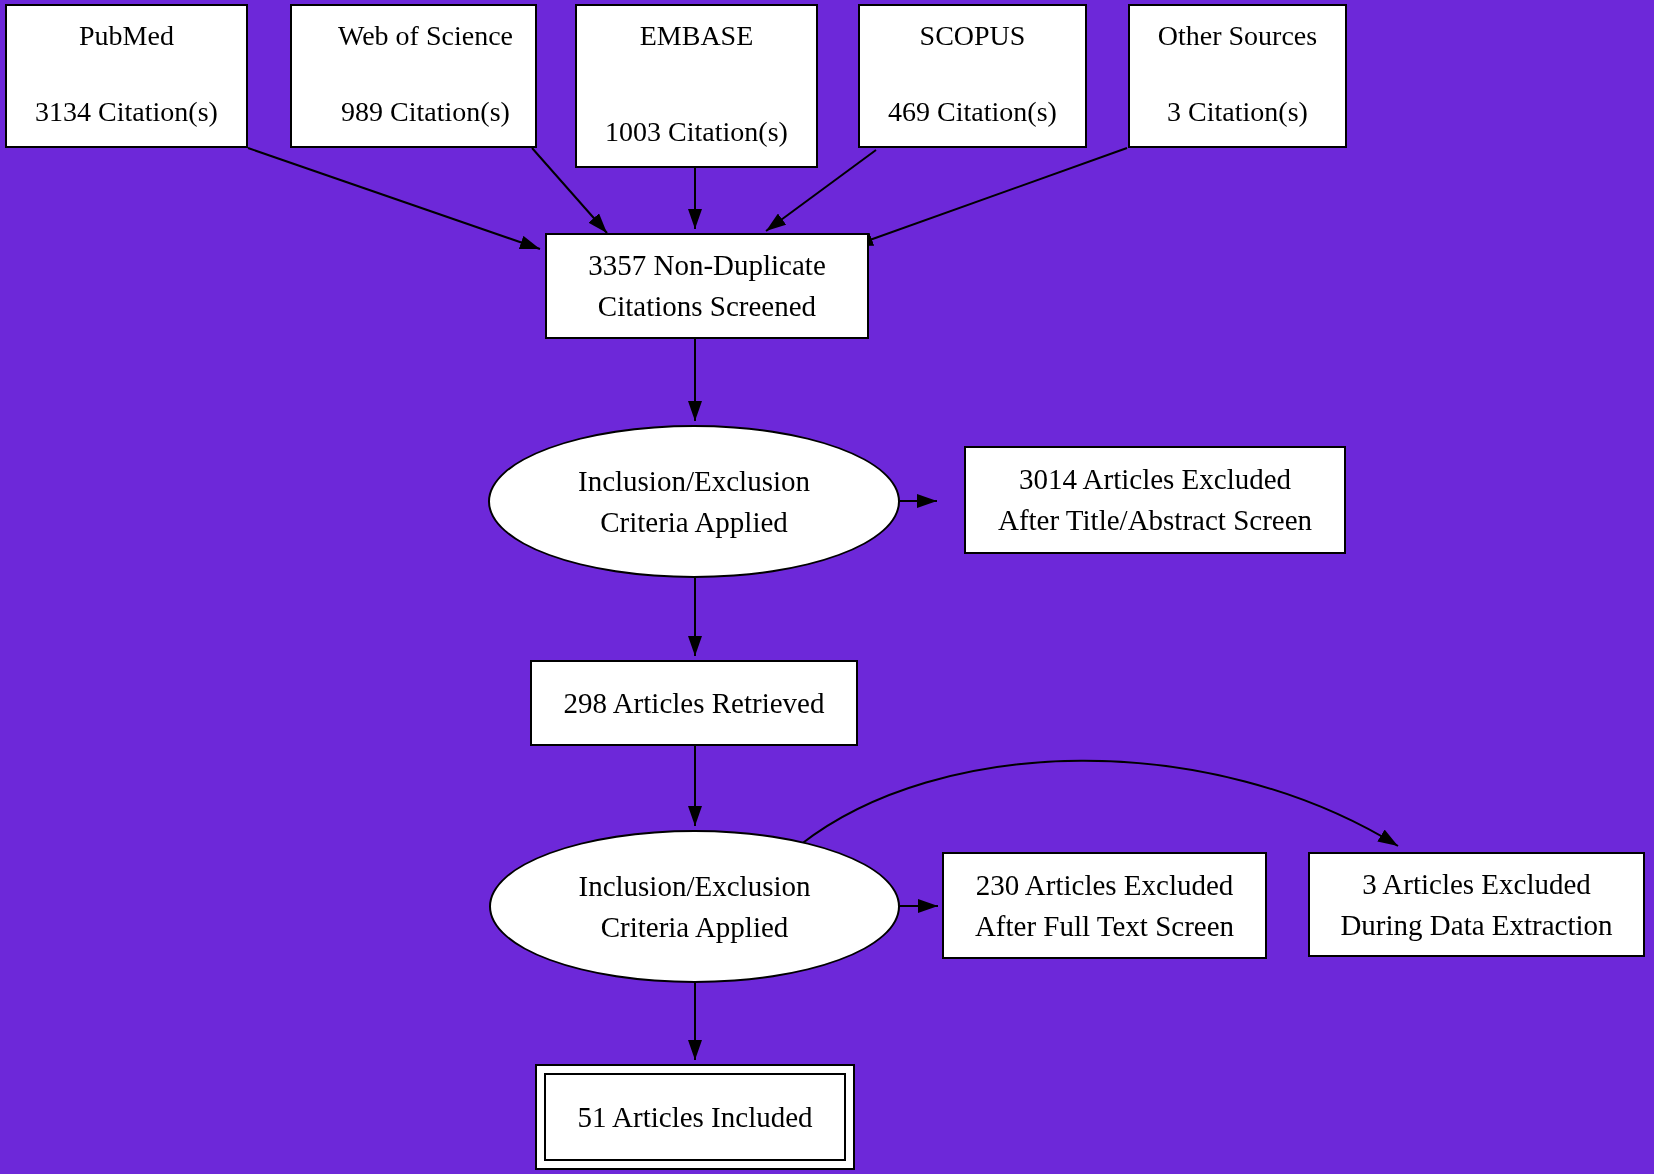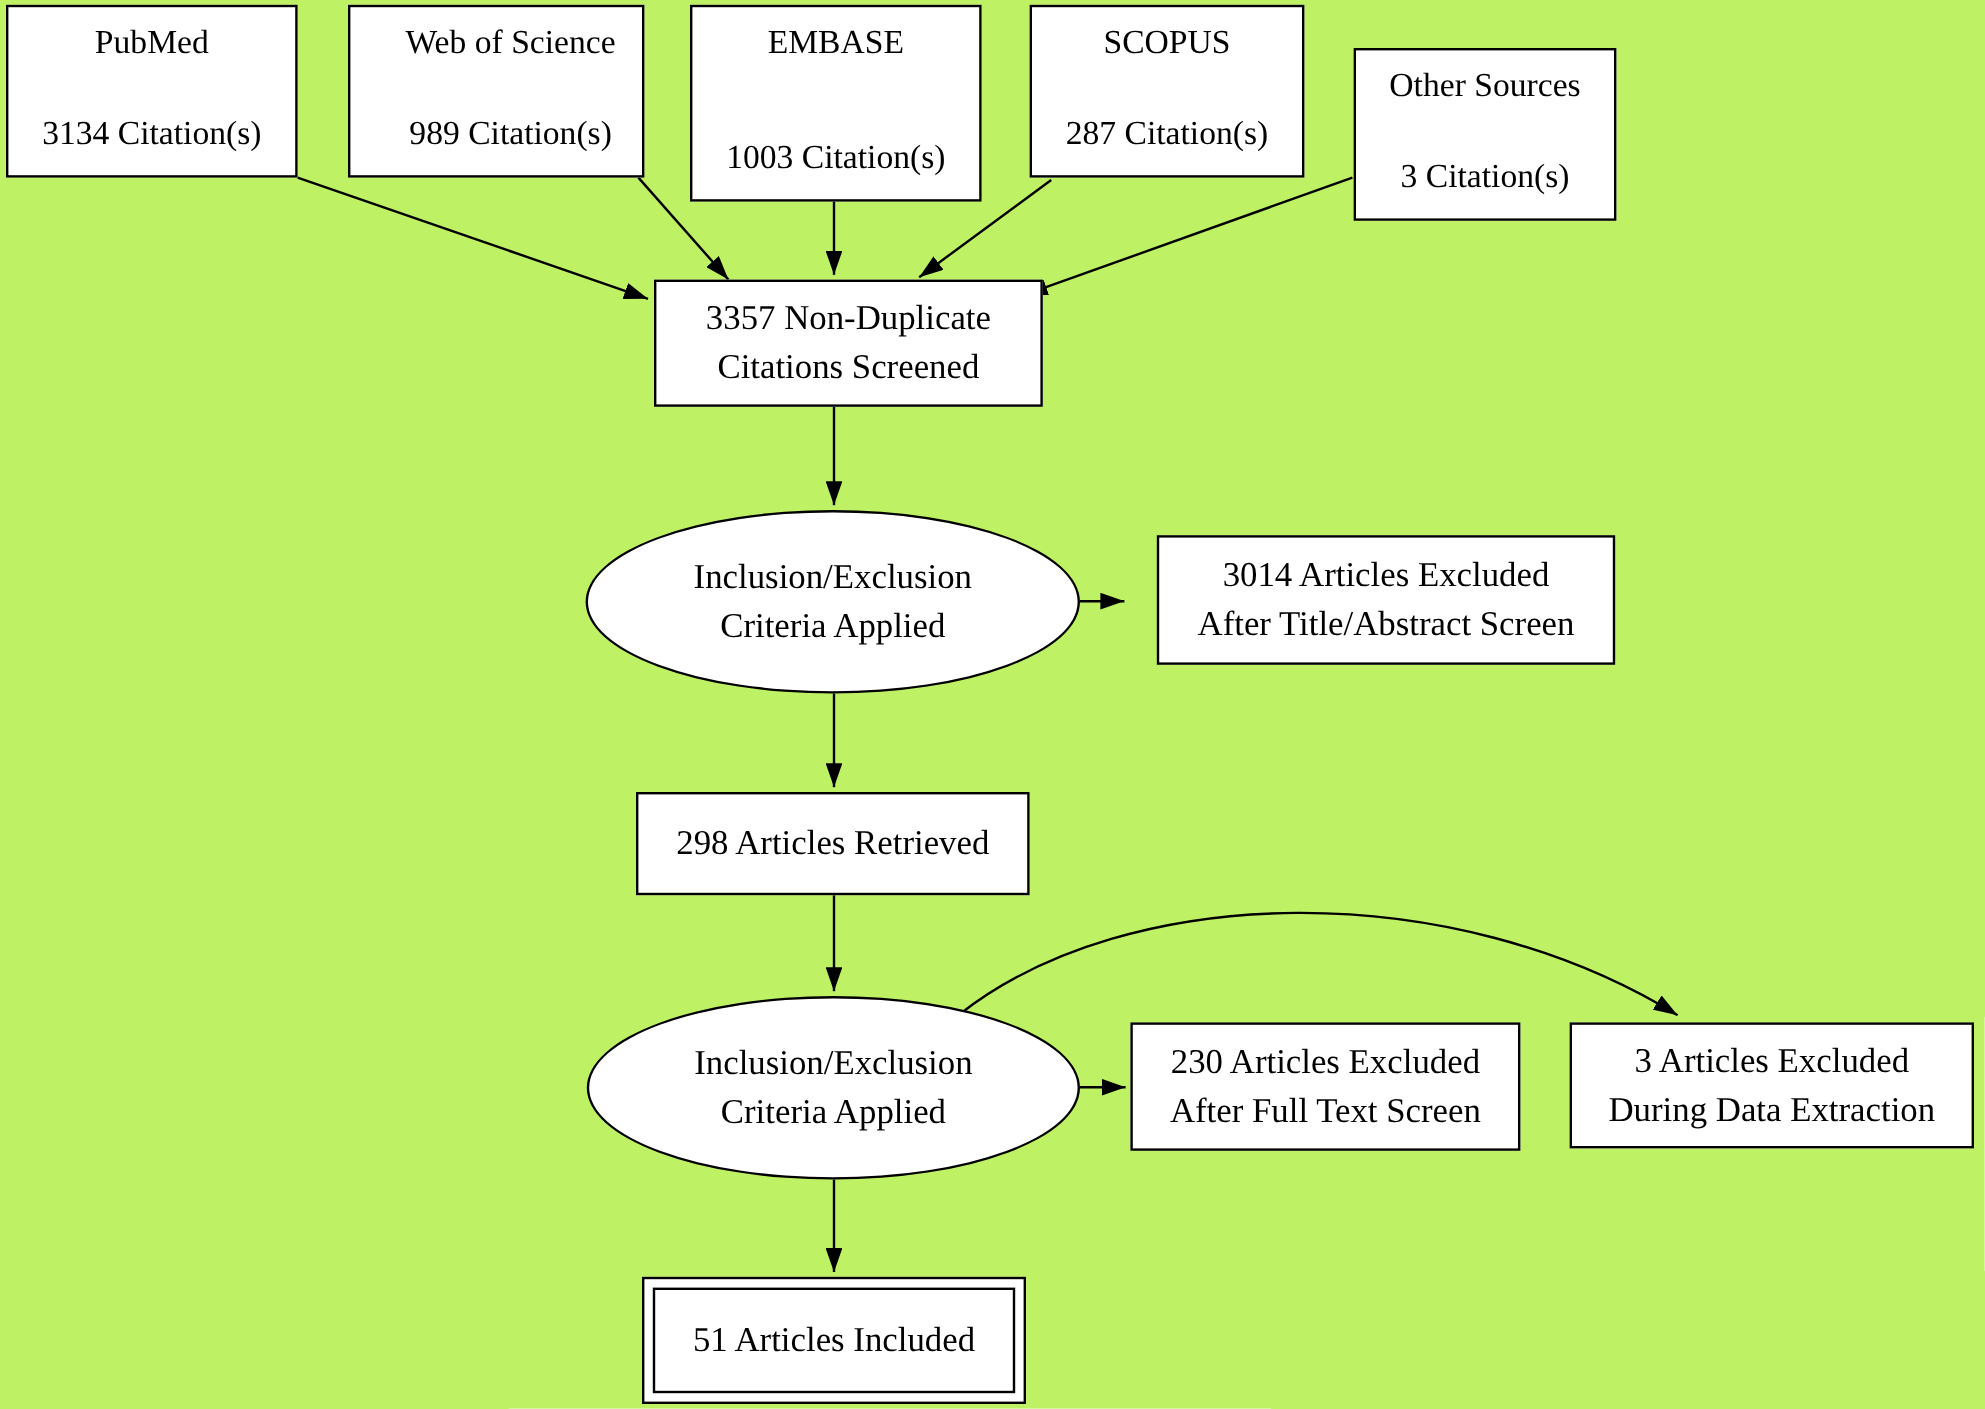--- a/index.html
+++ b/index.html
@@ -1,19 +1,19 @@
 <!DOCTYPE html>
 <html><head>
 <meta charset="utf-8">
 <style>
   html,body{margin:0;padding:0;background:#ffffff;}
   .canvas{
     position:relative;
     width:1654px;height:1174px;
-    background:#bef264;
+    background:#6d28d9;
     font-family:"Liberation Serif","DejaVu Serif",serif;
     color:#000000;
     overflow:hidden;
   }
   svg.edges{position:absolute;left:0;top:0;z-index:0;}
   .node{
     position:absolute;
     box-sizing:border-box;
     background:#ffffff;
     border:2px solid #000000;
@@ -80,23 +80,23 @@
   <div class="node src" style="left:290px;top:4px;width:247px;height:144px;padding-left:28px;">
     <span>Web of Science</span>
     <span>989 Citation(s)</span>
   </div>
   <div class="node src" style="left:575px;top:4px;width:243px;height:164px;gap:23px;">
     <span>EMBASE</span>
     <span>1003 Citation(s)</span>
   </div>
   <div class="node src" style="left:858px;top:4px;width:229px;height:144px;">
     <span>SCOPUS</span>
-    <span>287 Citation(s)</span>
+    <span>469 Citation(s)</span>
   </div>
-  <div class="node src" style="left:1128px;top:4px;width:219px;height:144px;margin-top:36px;">
+  <div class="node src" style="left:1128px;top:4px;width:219px;height:144px;">
     <span>Other Sources</span>
     <span>3 Citation(s)</span>
   </div>
 
   <div class="node" style="left:545px;top:233px;width:324px;height:106px;">
     <span>3357 Non-Duplicate</span>
     <span>Citations Screened</span>
   </div>
 
   <div class="node ellipse" style="left:488px;top:425px;width:412px;height:153px;">

